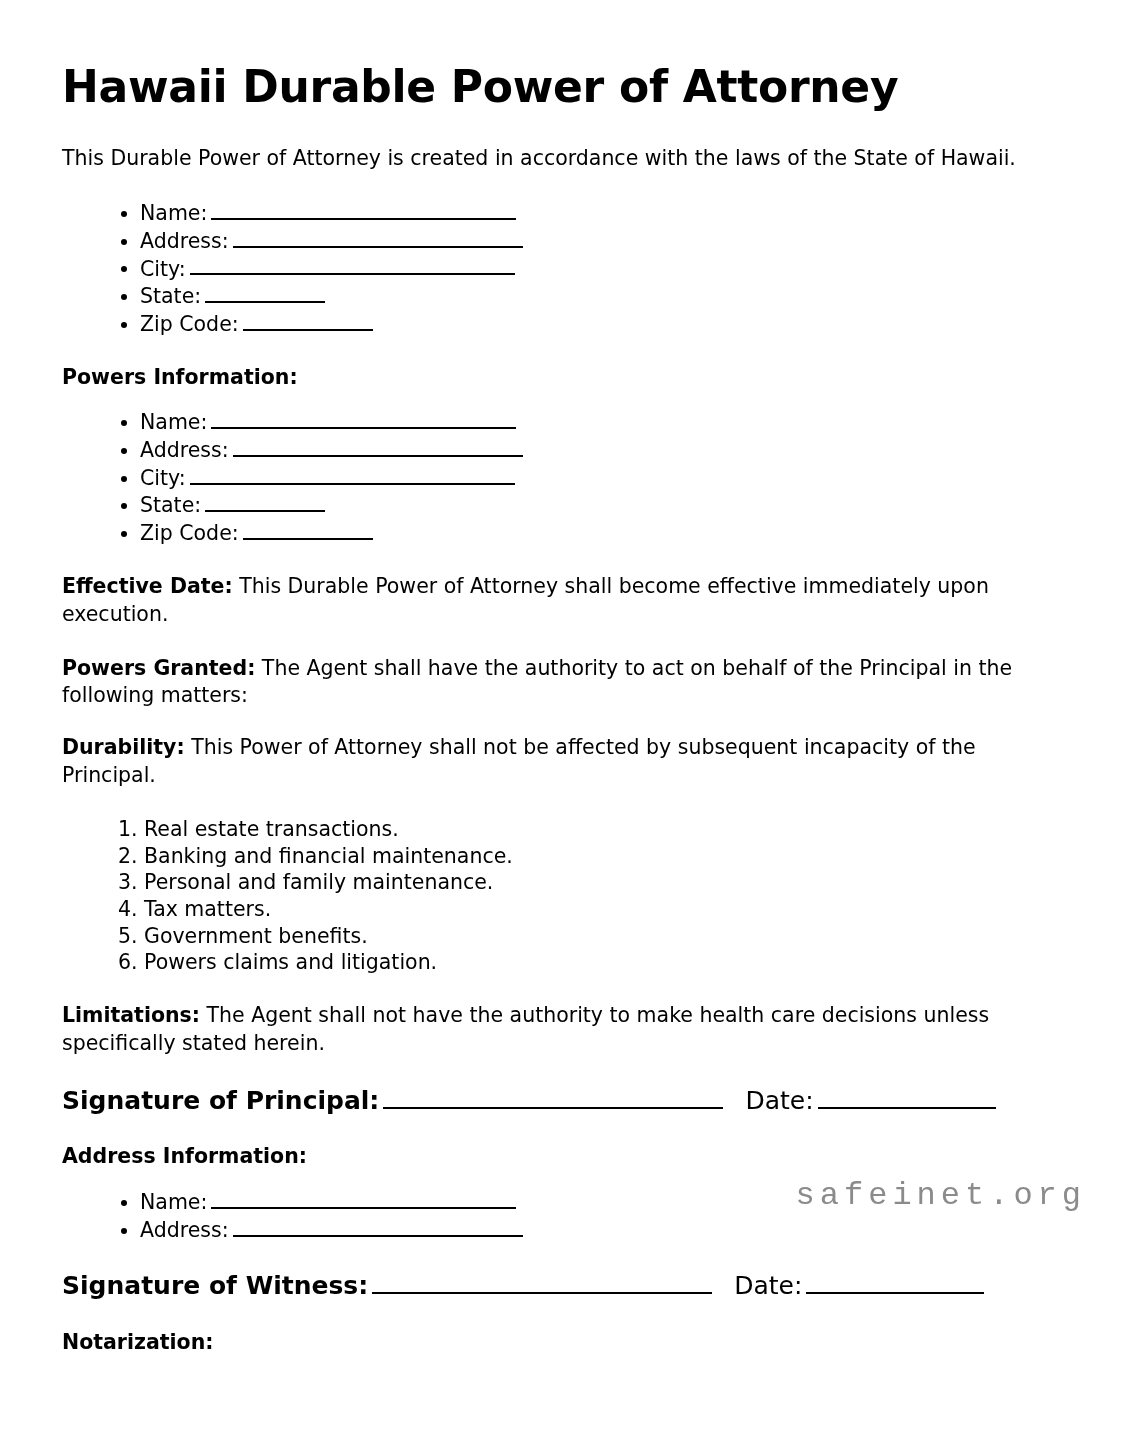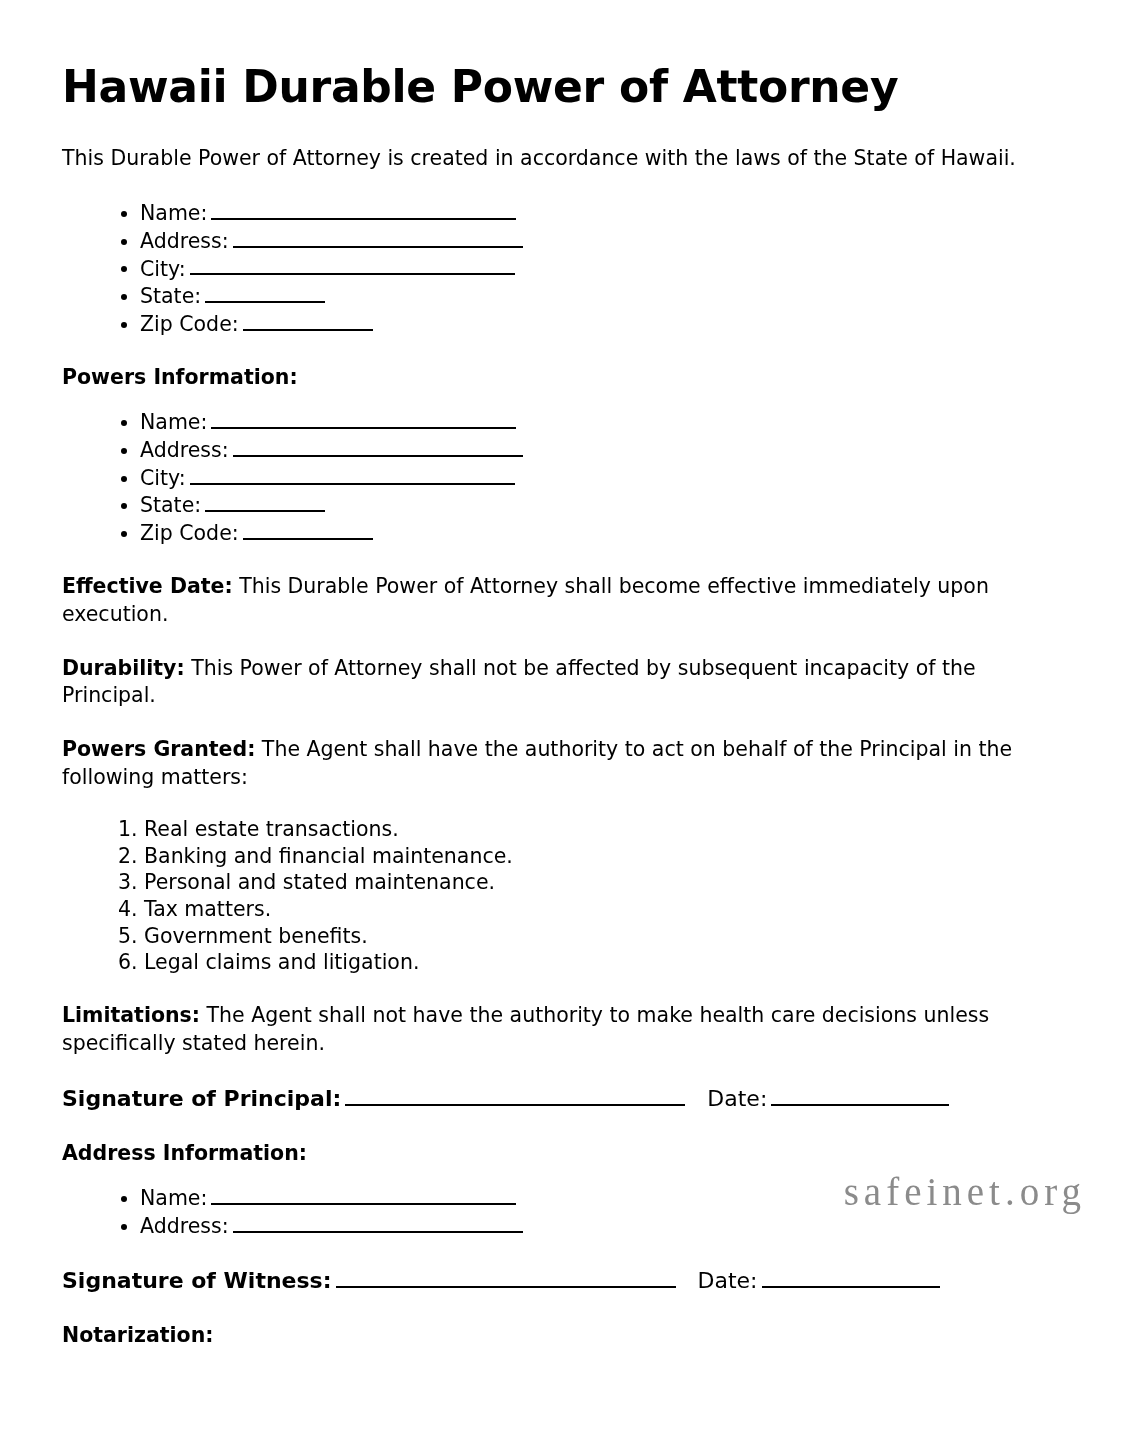--- a/index.html
+++ b/index.html
@@ -78,35 +78,35 @@
   .b-name    { width: 305px; }
   .b-address { width: 290px; }
   .b-city    { width: 325px; }
   .b-state   { width: 120px; }
   .b-zip     { width: 130px; }
   .b-wname    { width: 305px; }
   .b-waddress { width: 290px; }
   .b-sig     { width: 340px; }
   .b-date    { width: 178px; }
   .sig-row {
-    font-size: 22px;
+    font-size: 25px;
     margin: 0 0 26px 0;
     line-height: 1.35;
     white-space: nowrap;
   }
   .sig-row .date-label {
     font-weight: normal;
     margin-left: 22px;
   }
   .watermark {
     position: absolute;
     right: 38px;
     bottom: 22px;
-    font-family: Liberation Serif, serif;
-    font-size: 39px;
+    font-family: Liberation Mono, monospace;
+    font-size: 32px;
     color: #8b8b8b;
     letter-spacing: 5px;
     white-space: nowrap;
   }
 </style>
 </head>
 <body>
 
 <div class="page">
 
@@ -126,31 +126,31 @@
   <ul class="field-list">
     <li><span>Name:</span><span class="blank b-name"></span></li>
     <li><span>Address:</span><span class="blank b-address"></span></li>
     <li><span>City:</span><span class="blank b-city"></span></li>
     <li><span>State:</span><span class="blank b-state"></span></li>
     <li><span>Zip Code:</span><span class="blank b-zip"></span></li>
   </ul>
 
   <p class="para"><span class="lbl">Effective Date:</span><span> This Durable Power of Attorney shall become effective immediately upon execution.</span></p>
 
+  <p class="para tight"><span class="lbl">Powers Granted:</span><span> The Agent shall have the authority to act on behalf of the Principal in the following matters:</span></p>
+
   <p class="para"><span class="lbl">Durability:</span><span> This Power of Attorney shall not be affected by subsequent incapacity of the Principal.</span></p>
-
-  <p class="para tight"><span class="lbl">Powers Granted:</span><span> The Agent shall have the authority to act on behalf of the Principal in the following matters:</span></p>
 
   <ol class="powers-list">
     <li>Real estate transactions.</li>
     <li>Banking and financial maintenance.</li>
-    <li>Personal and stated maintenance.</li>
+    <li>Personal and family maintenance.</li>
     <li>Tax matters.</li>
     <li>Government benefits.</li>
-    <li>Legal claims and litigation.</li>
+    <li>Powers claims and litigation.</li>
   </ol>
 
   <p class="para"><span class="lbl">Limitations:</span><span> The Agent shall not have the authority to make health care decisions unless specifically stated herein.</span></p>
 
   <div class="sig-row"><span class="lbl">Signature of Principal:</span><span class="blank b-sig"></span><span class="date-label">Date:</span><span class="blank b-date"></span></div>
 
   <h2 class="section-head">Address Information:</h2>
   <ul class="field-list">
     <li><span>Name:</span><span class="blank b-wname"></span></li>
     <li><span>Address:</span><span class="blank b-waddress"></span></li>

